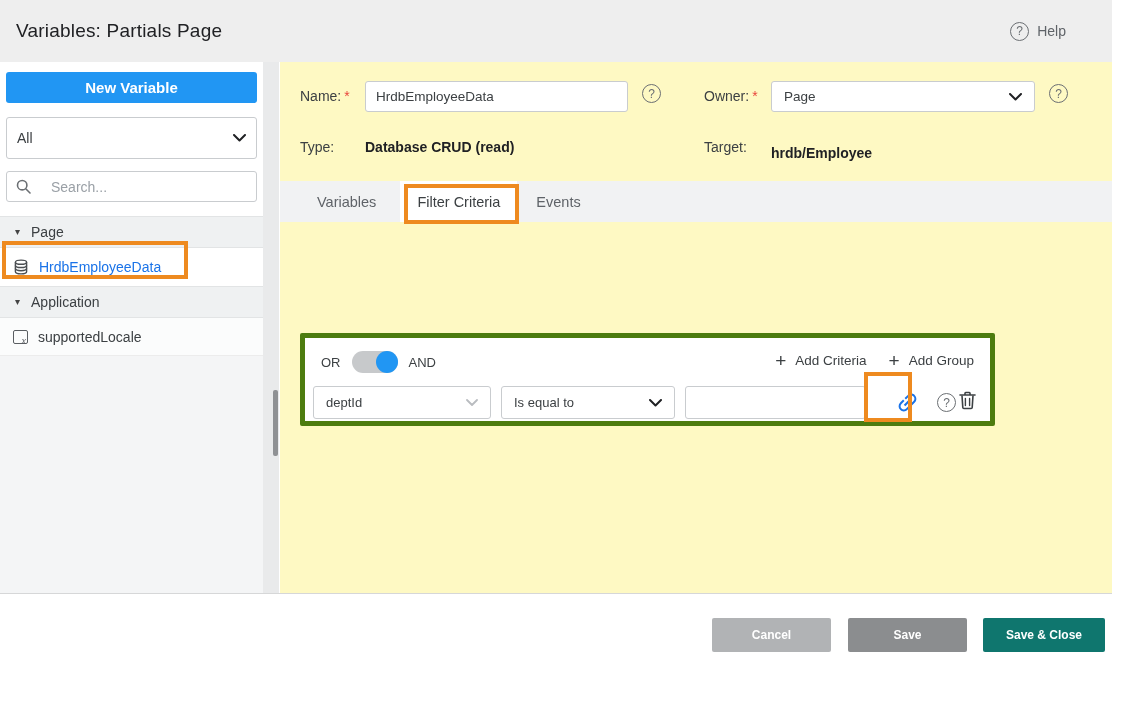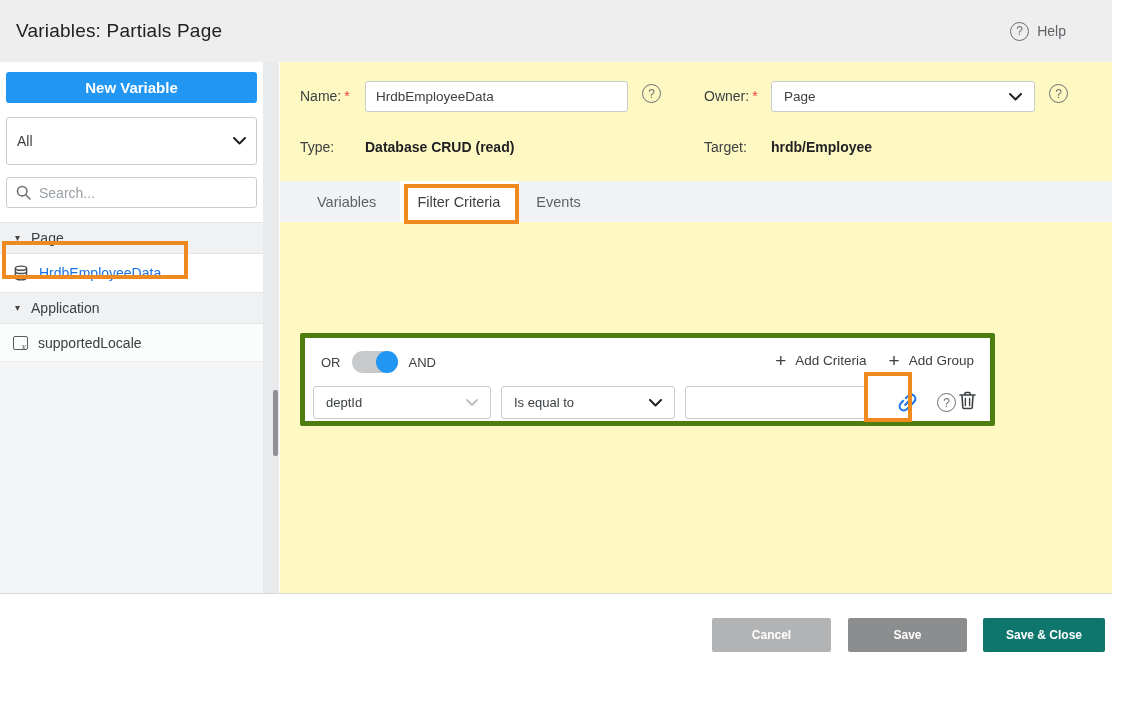--- a/index.html
+++ b/index.html
@@ -13,25 +13,25 @@
   .titlebar h1 { font-size:19px; font-weight:400; color:#202124; letter-spacing:.2px; }
   .help-wrap { display:flex; align-items:center; gap:8px; color:#5f6368; font-size:14px; cursor:pointer; margin-right:28px; }
   .q-circle { display:inline-flex; align-items:center; justify-content:center;
               width:19px; height:19px; border:1.5px solid #6b6f73; border-radius:50%;
               font-size:12px; color:#6b6f73; font-weight:400; background:transparent; }
 
   
   .sidebar { position:absolute; left:0; top:62px; width:263px; height:531px; background:#fff; display:flex; flex-direction:column; }
   .btn-new { margin:10px 6px 0 6px; height:31px; background:#2196f3; color:#fff; border:none;
              border-radius:3px; font-size:15px; font-weight:700; font-family:inherit; cursor:pointer; }
-  .select-box { position:relative; margin:14px 6px 0 6px; height:48px; border:1px solid #c9cccf; border-radius:3px;
+  .select-box { position:relative; margin:14px 6px 0 6px; height:42px; border:1px solid #c9cccf; border-radius:3px;
                 display:flex; align-items:center; padding:0 10px; font-size:14px; color:#3c4043; background:#fff; cursor:pointer; }
   .select-box .spacer { flex:1; }
   .search-box { margin:12px 6px 0 6px; height:31px; border:1px solid #c9cccf; border-radius:3px;
-                display:flex; align-items:center; padding:0 9px; gap:8px; background:#fff; }
+                display:flex; align-items:center; padding:0 9px; gap:20px; background:#fff; }
   .search-box input { border:none; outline:none; flex:1; font-size:14px; color:#3c4043; font-family:inherit; background:transparent; }
   .search-box input::placeholder { color:#9aa0a6; }
   .tree { margin-top:14px; display:flex; flex-direction:column; flex:1; }
   .section-row { height:32px; background:#eff1f2; border-top:1px solid #e2e4e5; border-bottom:1px solid #e2e4e5;
                  display:flex; align-items:center; gap:11px; padding-left:15px; font-size:14px; color:#3c4043; cursor:pointer; }
   .tri { font-size:10px; color:#444; line-height:1; }
   .item-row { height:38px; display:flex; align-items:center; gap:10px; padding-left:13px; font-size:14px; cursor:pointer; }
   .item-row.active-item { background:#fff; color:#1a73e8; }
   .item-row.plain-item { background:#fbfcfc; color:#3c4043; border-bottom:1px solid #ececec; }
   .tree-filler { flex:1; background:#f4f5f6; }
@@ -178,21 +178,21 @@
       <span class="spacer"></span>
       <svg width="13" height="8" viewBox="0 0 13 8">
           <path d="M1 1l5.5 5.5L12 1" fill="none" stroke="#202124" stroke-width="2" stroke-linecap="round" stroke-linejoin="round"></path>
         </svg>
     </div>
     <span class="q-circle q-abs" style="left:769px; top:22px;">?</span>
 
     <span class="flabel" style="left:20px; top:77px;">Type:</span>
     <span class="bold-val" style="left:85px; top:77px;">Database CRUD (read)</span>
     <span class="flabel" style="left:424px; top:77px;">Target:</span>
-    <span class="bold-val" style="left:491px; top:77px;">hrdb/Employee</span>
+    <span class="bold-val" style="left:491px; top:83px;">hrdb/Employee</span>
 
     <nav class="tabsbar">
       <div class="tab">Variables</div>
       <div class="tab active">Filter Criteria</div>
       <div class="tab">Events</div>
     </nav>
 
 
     <section class="criteria">
       <div class="toggle-row">

